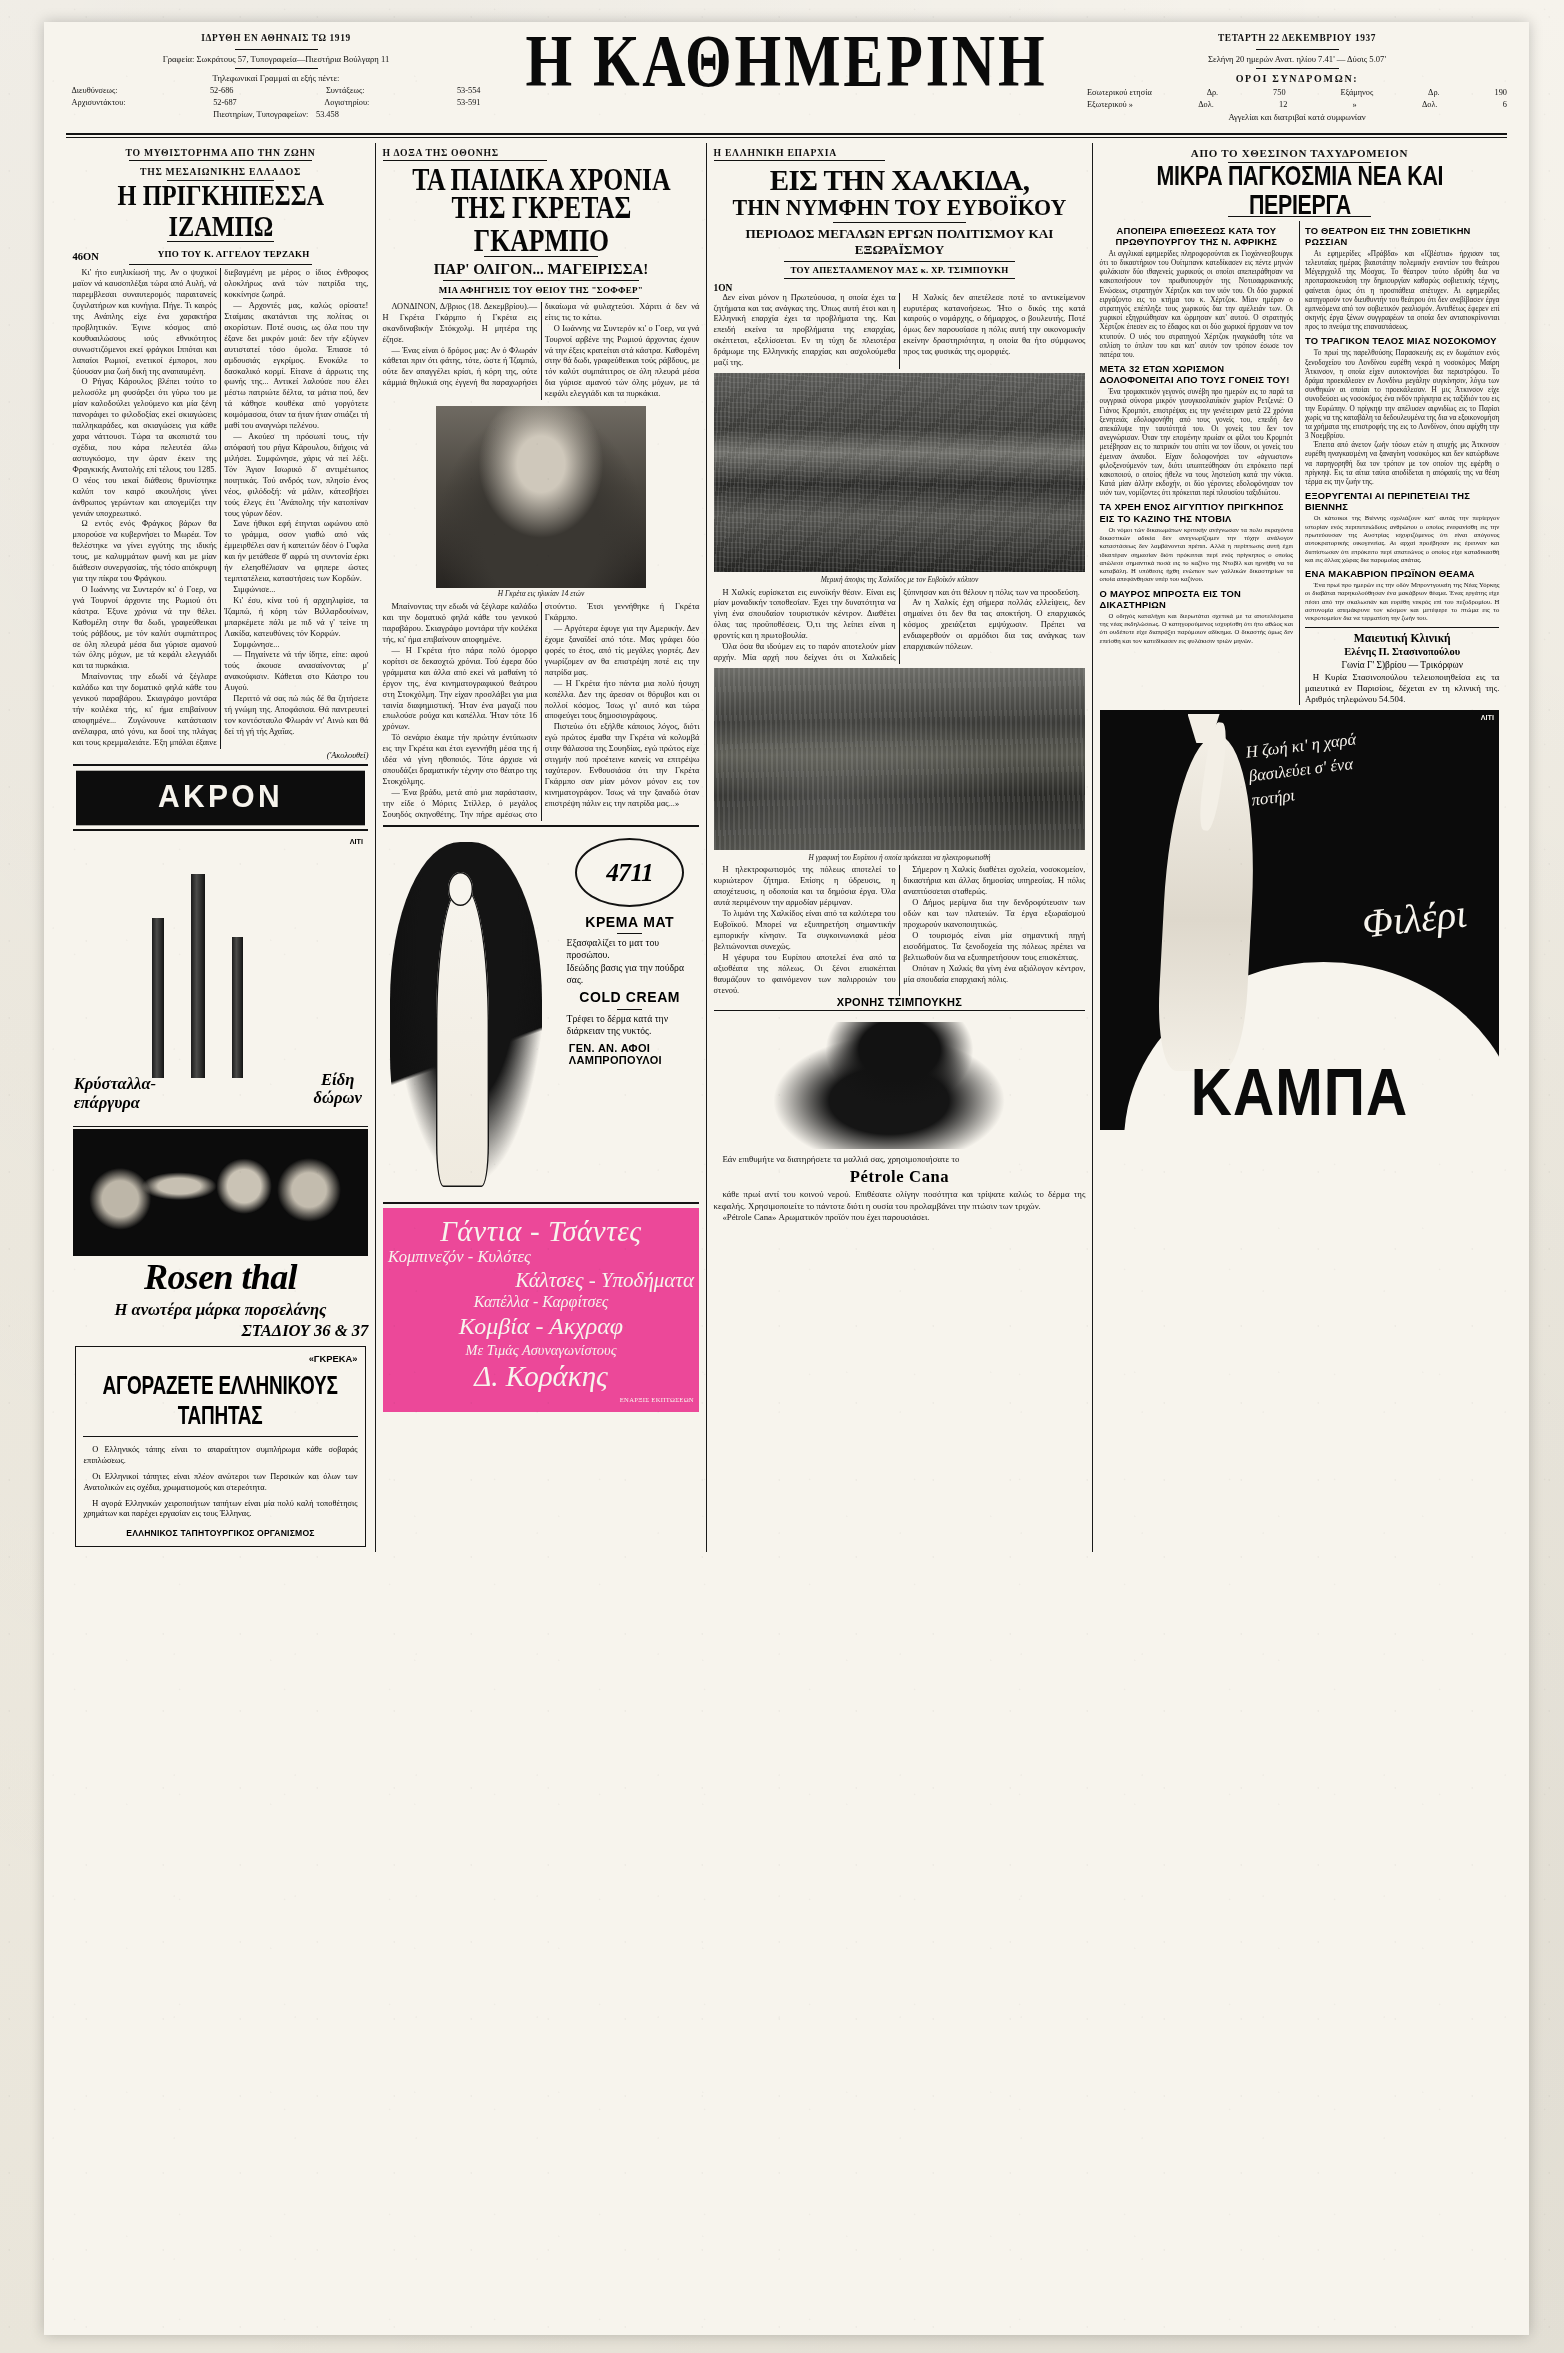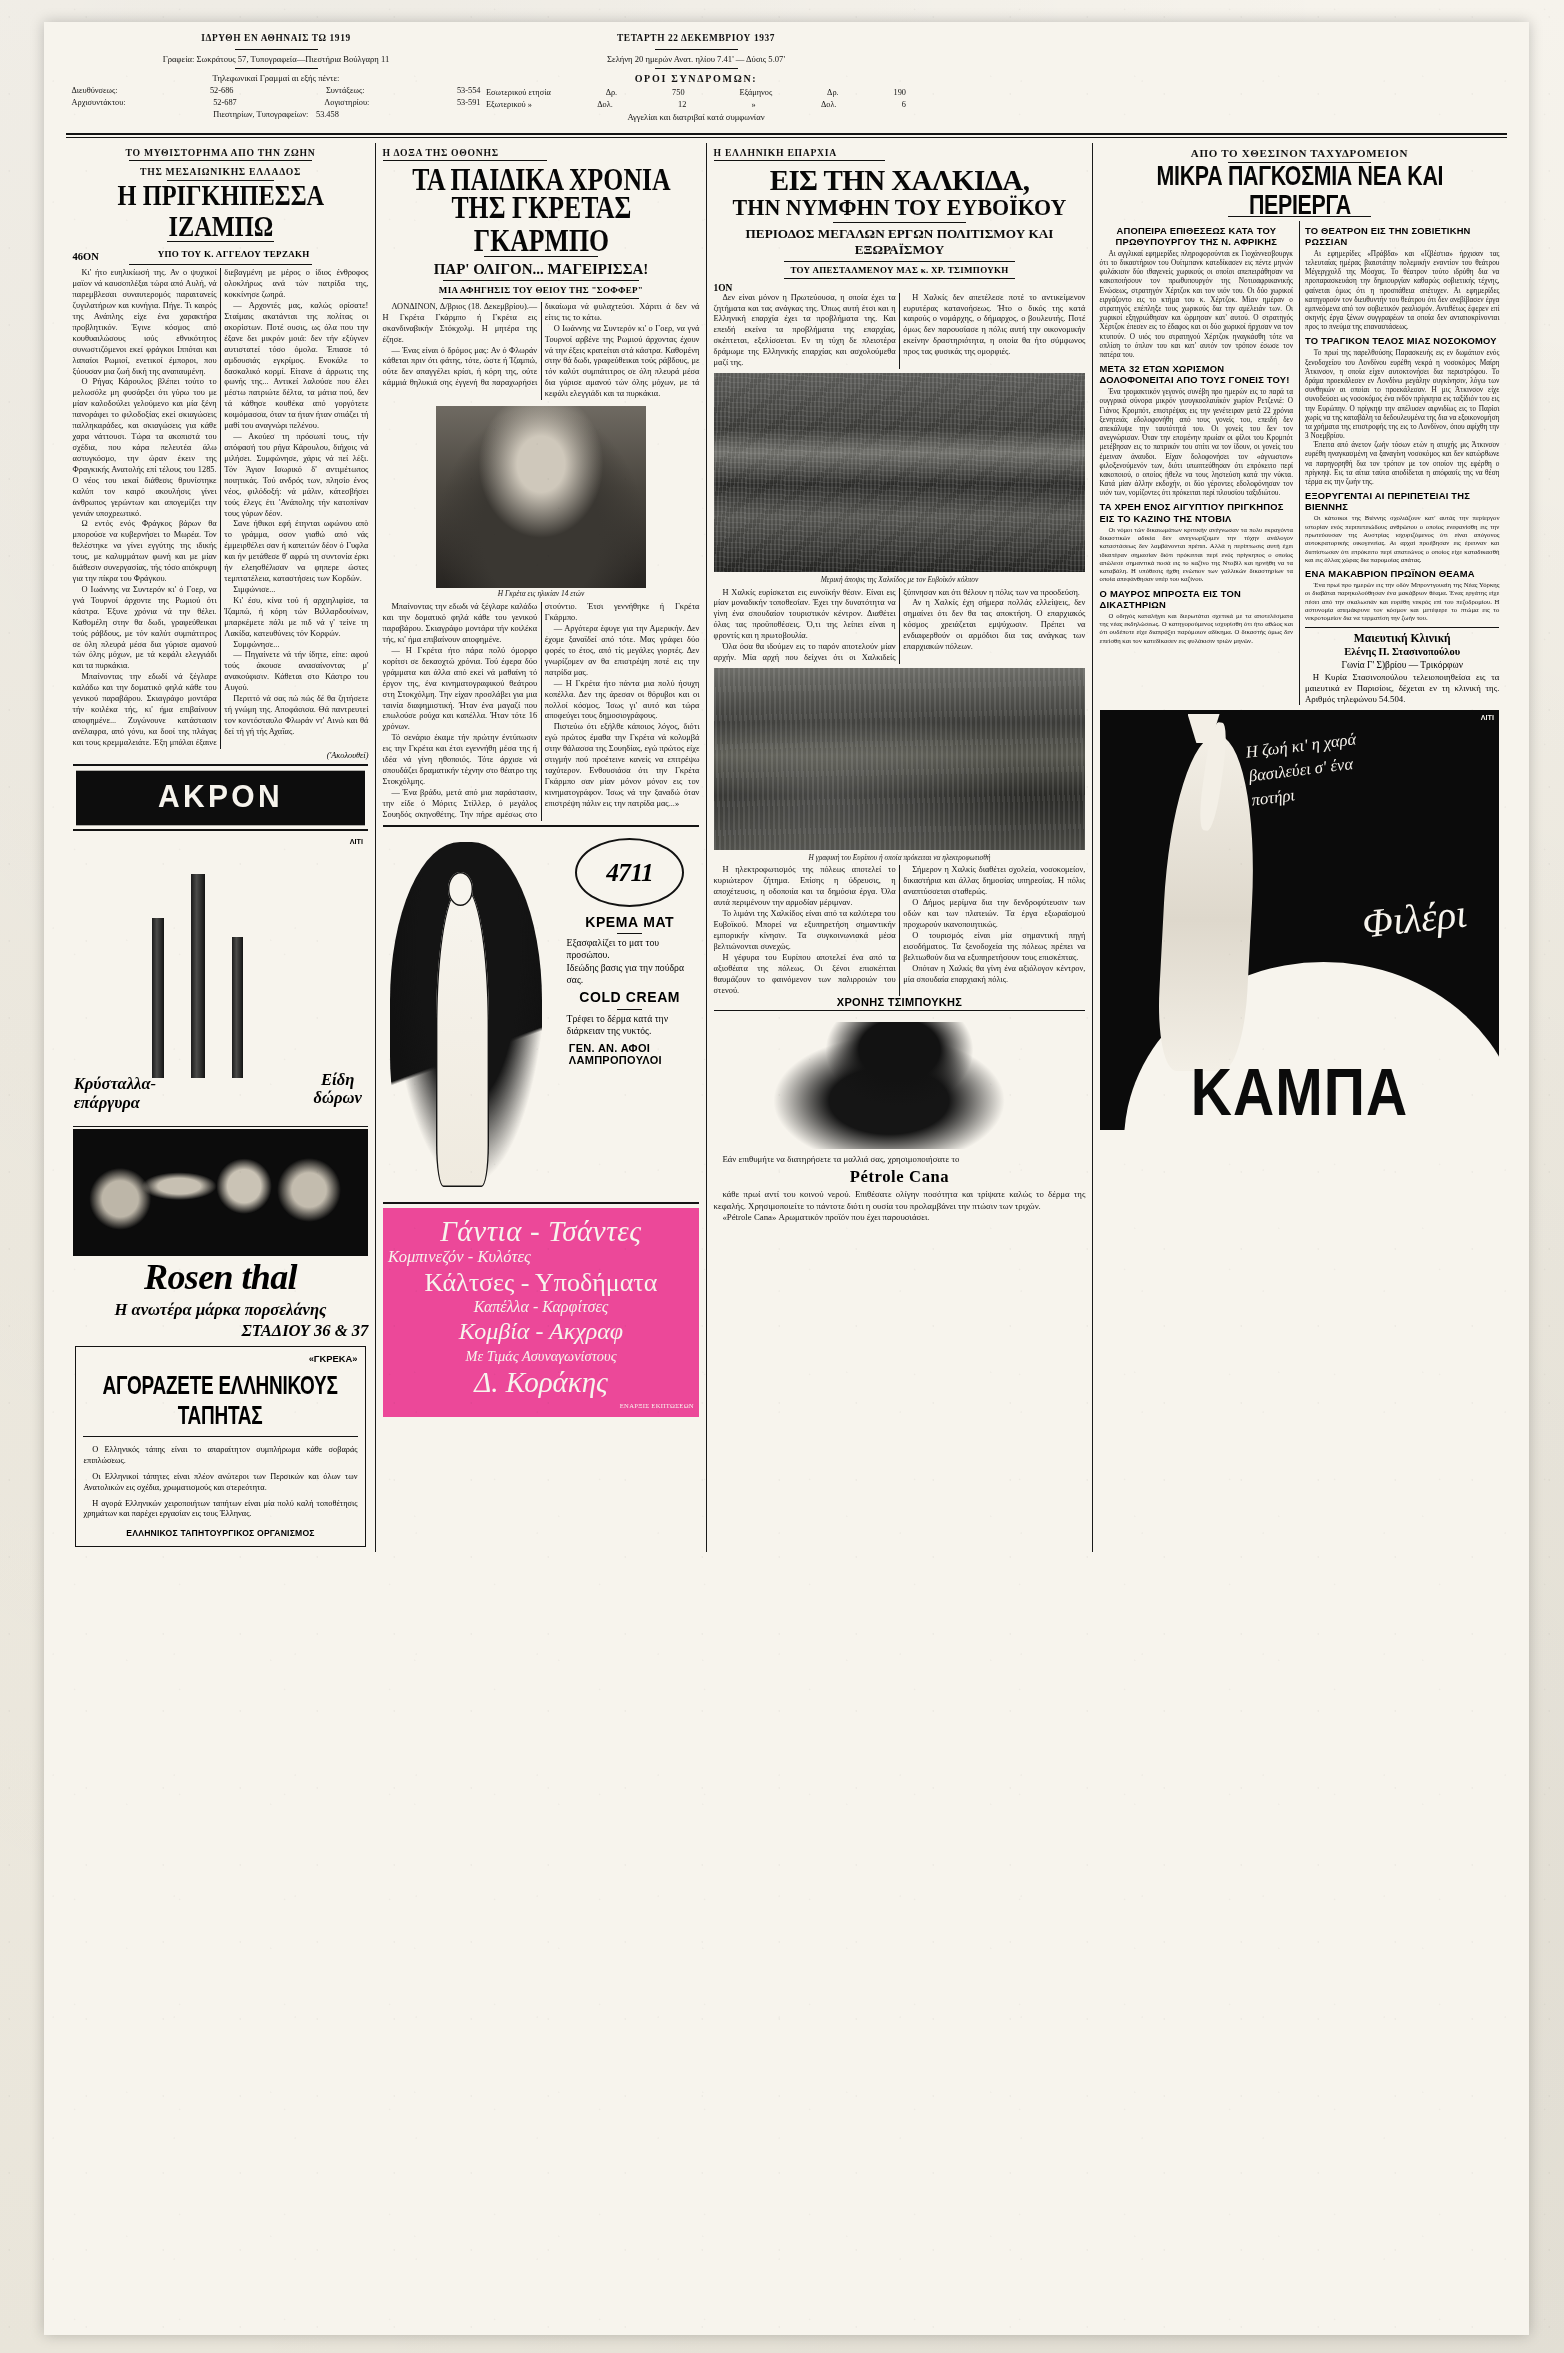--- a/index.html
+++ b/index.html
@@ -192,21 +192,21 @@
     font-size:25.4px;font-weight:bold;font-style:italic;letter-spacing:-0.6px;
   }
   .ad-hd{font-family:"Liberation Sans",sans-serif;font-size:14px;font-weight:bold;text-align:center;letter-spacing:0.6px;margin:3.3px 0 2.2px 0;}
   .ad-ln{border:0;border-top:1.7px solid #111;width:25.4px;margin:3.3px auto;}
   .ad-tx{font-size:9.7px;line-height:1.26;text-align:left;}
   .lampro{font-family:"Liberation Sans",sans-serif;font-size:11px;font-weight:bold;text-align:left;margin:4.4px 0 2.2px 2.2px;letter-spacing:0.3px;}
 
   .ad-korakis{background:#ec4899;color:#f7f4ed;padding:7.7px 5.5px 8.8px 5.5px;margin-top:4.4px;}
   .k1{font-size:29px;font-style:italic;text-align:center;line-height:1.06;letter-spacing:0.6px;}
   .k2{font-size:16.6px;font-style:italic;text-align:left;line-height:1.1;margin:1.1px 0 3.3px 0;}
-  .k3{font-size:26px;text-align:center;line-height:1.06;}
+  .k3{font-size:21px;font-style:italic;text-align:right;line-height:1.06;}
   .k4{font-size:16px;font-style:italic;text-align:center;margin:1.1px 0 3.3px 0;}
   .k5{font-size:24px;font-style:italic;text-align:center;line-height:1.08;}
   .k6{font-size:14.4px;font-style:italic;text-align:center;margin:2.2px 0;}
   .k7{font-size:29px;font-style:italic;text-align:center;line-height:1.05;margin-top:2.2px;}
   .kfoot{font-size:6.6px;text-align:right;letter-spacing:0.3px;margin-top:4.4px;}
 
   .ad-kampa{background:#0b0b0b;color:#f7f4ed;margin-top:4.4px;position:relative;height:420px;overflow:hidden;}
   .kampa-moon{position:absolute;left:6%;bottom:-46%;width:100%;height:86%;border-radius:50%;background:#f7f4ed;}
   .kampa-fig{
     position:absolute;left:16%;top:6%;width:22%;height:80%;
@@ -278,20 +278,23 @@
           <div>52-687</div>
           <div>Λογιστηρίου:</div>
           <div>53-591</div>
         </div>
         <div class="mh-tel" style="justify-content:center;gap:7.7px;">
           <div>Πιεστηρίων, Τυπογραφείων:</div>
           <div>53.458</div>
         </div>
       </div>
 
+      <div class="mh-center">
+        <div class="mh-title">Η ΚΑΘΗΜΕΡΙΝΗ</div>
+      </div>
 
       <div class="mh-right">
         <div class="mh-bold">ΤΕΤΑΡΤΗ 22 ΔΕΚΕΜΒΡΙΟΥ 1937</div>
         <hr class="mh-rule">
         <div class="mh-sub">Σελήνη 20 ημερών  Ανατ. ηλίου 7.41' — Δύσις 5.07'</div>
         <hr class="mh-rule">
         <div class="mh-bold" style="font-size:10px;letter-spacing:1.7px;">ΟΡΟΙ ΣΥΝΔΡΟΜΩΝ:</div>
         <div class="mh-smallrow">
           <div>Εσωτερικού ετησία</div>
           <div>Δρ.</div>

